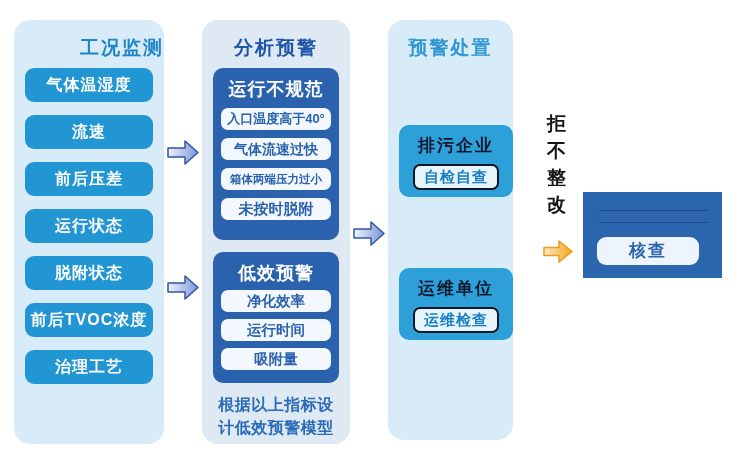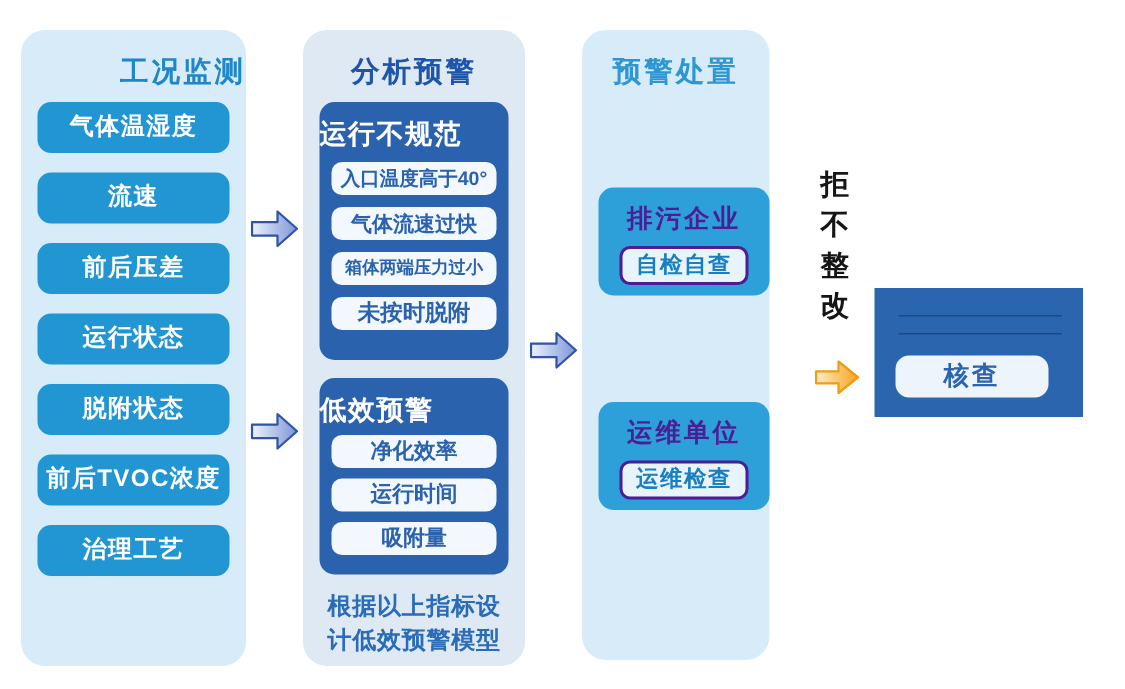--- a/index.html
+++ b/index.html
@@ -20,21 +20,21 @@
   .mon-items { display:flex; flex-direction:column; gap:13px; padding:0 11px; }
   .mon-item {
     background:#2196d3; color:#fff; font-weight:bold; font-size:16px;
     height:34px; line-height:34px; text-align:center; border-radius:9px;
     letter-spacing:1px; white-space:nowrap; overflow:hidden;
   }
 
   .warn-box { position:absolute; left:11px; width:126px; background:#2b62ae; border-radius:10px; }
   .wb1 { top:48px;  height:172px; }
   .wb2 { top:232px; height:131px; }
-  .warn-title { color:#fff; font-weight:bold; font-size:18px; text-align:left; padding-top:10px; line-height:22px; letter-spacing:1px; }
+  .warn-title { color:#fff; font-weight:bold; font-size:18px; text-align:center; padding-top:10px; line-height:22px; letter-spacing:1px; }
   .warn-items { display:flex; flex-direction:column; gap:8px; margin-top:8px; padding:0 8px; }
   .wb2 .warn-items { margin-top:6px; gap:7px; }
   .warn-item {
     background:#f2f8fd; color:#2b62ae; font-weight:bold; font-size:13px;
     height:22px; line-height:22px; border-radius:7px; text-align:center; white-space:nowrap; overflow:hidden;
   }
   .wb1 .warn-item:nth-child(1) { font-size:13px; }
   .wb1 .warn-item:nth-child(2) { font-size:14px; }
   .wb1 .warn-item:nth-child(3) { font-size:11.5px; }
   .wb1 .warn-item:nth-child(4) { font-size:15px; }
@@ -42,24 +42,24 @@
 
   .model-caption {
     position:absolute; top:373px; left:14px; width:120px;
     color:#2a6cb8; font-weight:bold; font-size:16px; line-height:23px;
     text-align:center; letter-spacing:0.5px; word-break:break-all;
   }
 
   .disp-box { position:absolute; left:11px; width:114px; height:72px; background:#2da0da; border-radius:10px; }
   .db1 { top:105px; }
   .db2 { top:248px; }
-  .disp-title { color:#4c1d95; font-weight:bold; font-size:17px; text-align:center; padding-top:9px; letter-spacing:2px; }
+  .disp-title { color:#0f172a; font-weight:bold; font-size:17px; text-align:center; padding-top:9px; letter-spacing:2px; }
   .disp-action {
     margin:7px auto 0; width:82px; height:22px; line-height:22px;
-    background:#e7f4fc; border:2px solid #4c1d95; border-radius:7px;
+    background:#e7f4fc; border:2px solid #0f172a; border-radius:7px;
     color:#1a7fc2; font-weight:bold; font-size:15px; text-align:center; letter-spacing:1px;
   }
 
   .arrow { position:absolute; width:32px; height:27px; }
   .a1 { left:167px; top:139px; }
   .a2 { left:167px; top:274px; }
   .a3 { left:353px; top:220px; }
   .a4 { left:543px; top:239px; width:30px; height:25px; }
 
   .refuse {

